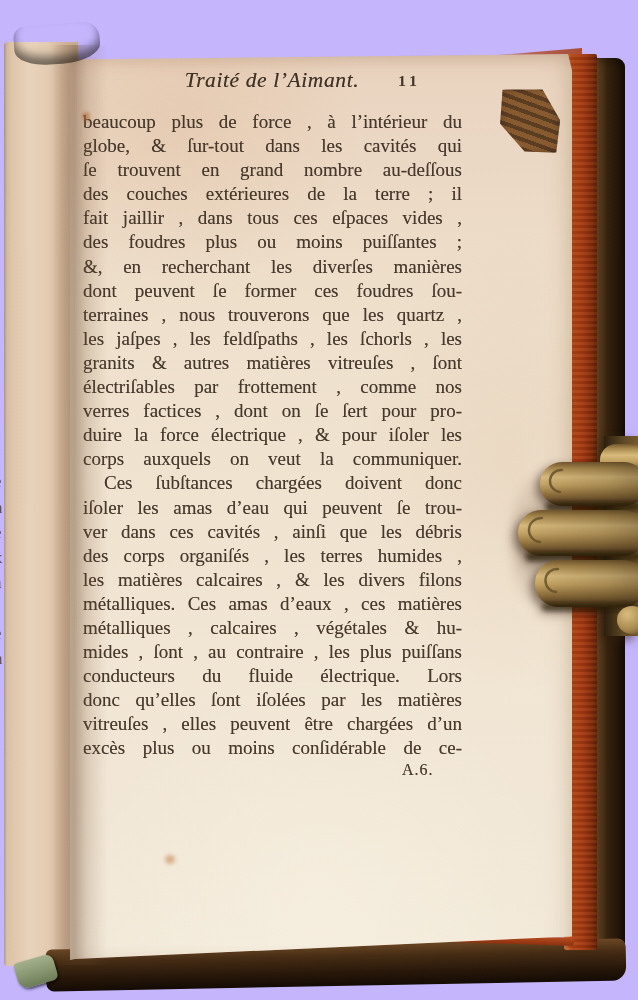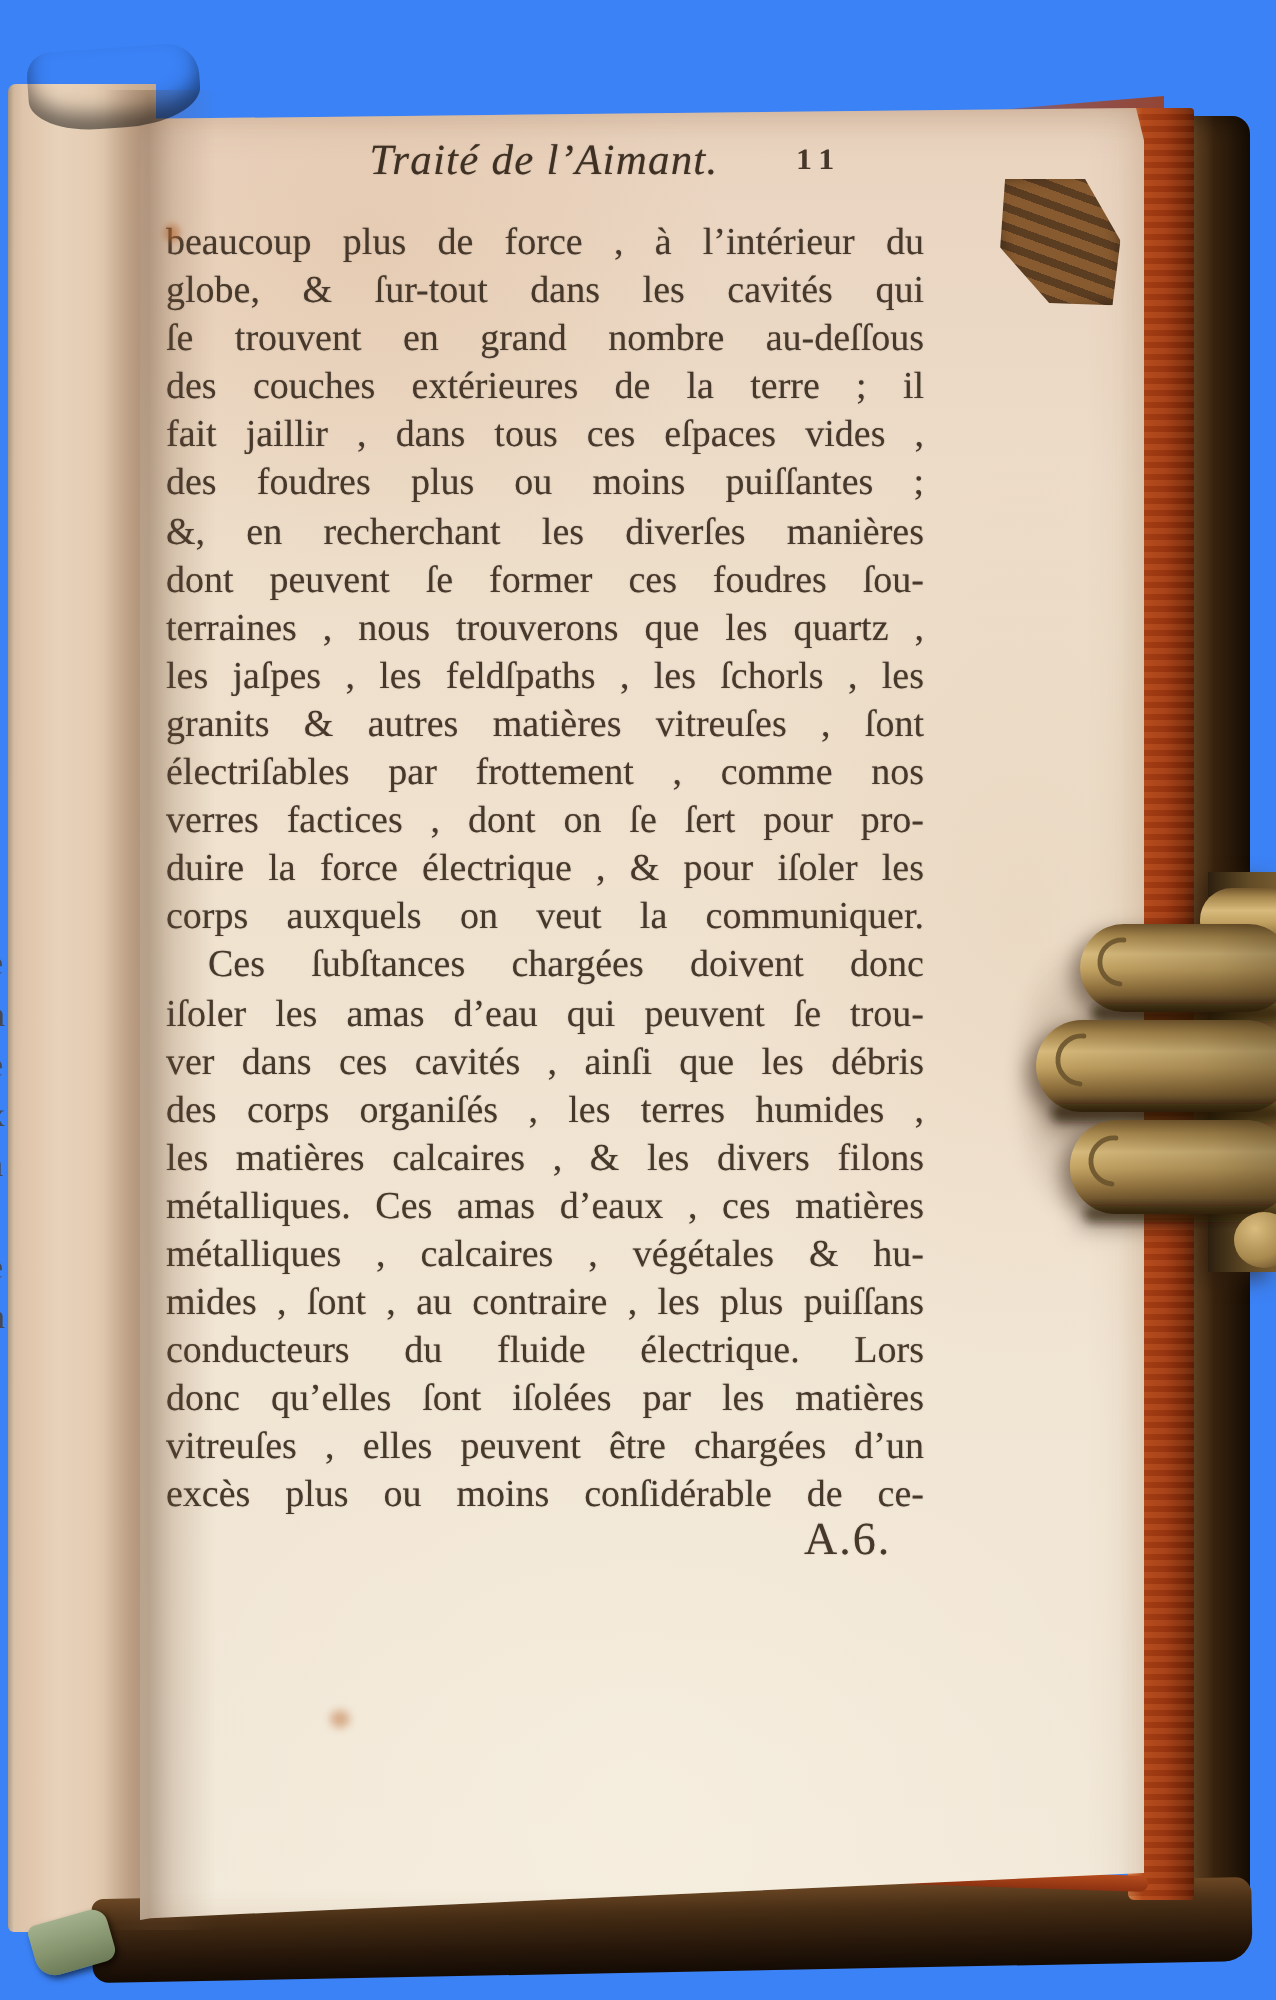--- a/index.html
+++ b/index.html
@@ -1,18 +1,18 @@
 <!DOCTYPE html>
 <html><head>
 <meta charset="utf-8">
 <style>
   html,body { margin:0; padding:0; background:#000; }
   .photo {
     position:relative; width:638px; height:1000px; overflow:hidden;
-    background:#3b82f6;
+    background:#c4b5fd;
     font-family:"Liberation Serif","DejaVu Serif",serif;
   }
   
   .facing-sliver {
     position:absolute; left:4px; top:42px; width:74px; height:924px; z-index:1;
     background:linear-gradient(90deg,#33241656 0%,#a0806040 4%,#dec4aa 10%,#e8d2ba 34%,#e3ccb2 58%,#cfb398 82%,#b1927694 100%),
                linear-gradient(180deg,#e2cbb2,#ecd9c3);
     border-radius:4px 0 0 3px;
   }
   .edge-letters {
@@ -82,21 +82,21 @@
     position:absolute; left:316px; top:4px; font-size:16px; font-weight:bold;
     letter-spacing:4px; color:#463728; transform:scaleY(.92);
   }
   .body-text {
     position:absolute; left:13px; top:56px; width:379px; color:#46382b;
     font-size:19px; line-height:24.1px;
     text-shadow:0 0 .6px rgba(70,56,43,.5);
   }
   .line { text-align:justify; text-align-last:justify; height:24.1px; overflow:visible; }
   .indent { text-indent:21px; }
-  .sig-line { margin-top:-3px; height:24px; padding-left:319px; font-size:23px; letter-spacing:1px; }
+  .sig-line { margin-top:-3px; height:24px; padding-left:319px; font-size:16px; letter-spacing:1px; }
   
   .fox1 { position:absolute; left:12px; top:58px; width:8px; height:9px; border-radius:50%;
           background:#c06a30; filter:blur(1.5px); opacity:.55; }
   .fox2 { position:absolute; left:95px; top:801px; width:10px; height:9px; border-radius:50%;
           background:#b5622a; filter:blur(2px); opacity:.45; }
   
   .headband-left {
     position:absolute; left:14px; top:24px; width:86px; height:40px; z-index:5;
     background:repeating-linear-gradient(95deg,#6e4b28 0 5px,#46two 0 0),
                repeating-linear-gradient(95deg,#6e4b28 0 5px,#482e14 5px 10px);

